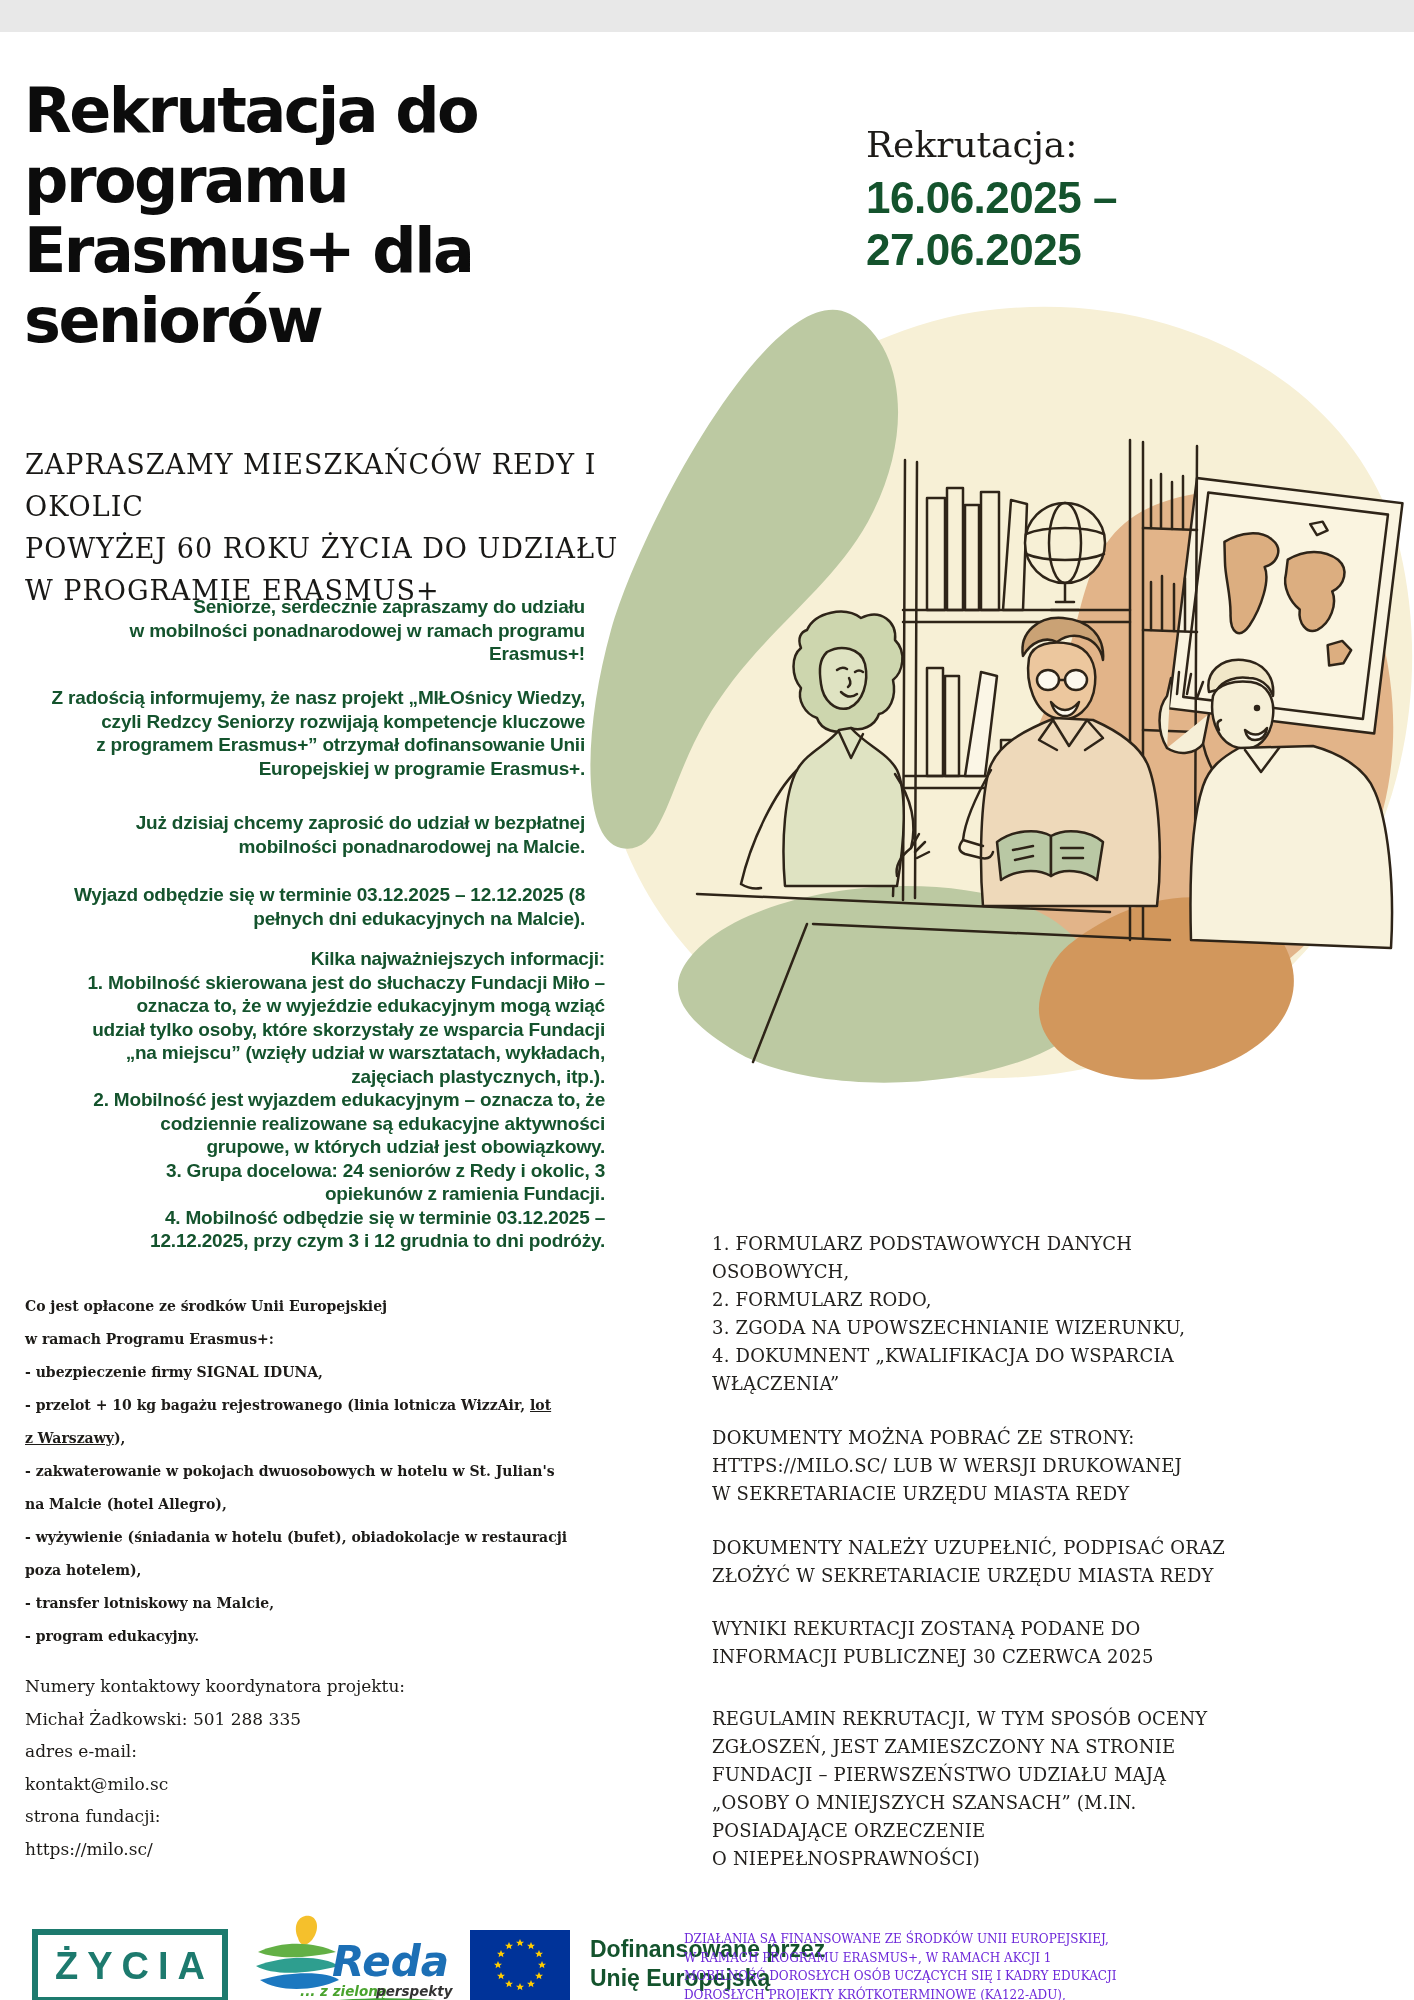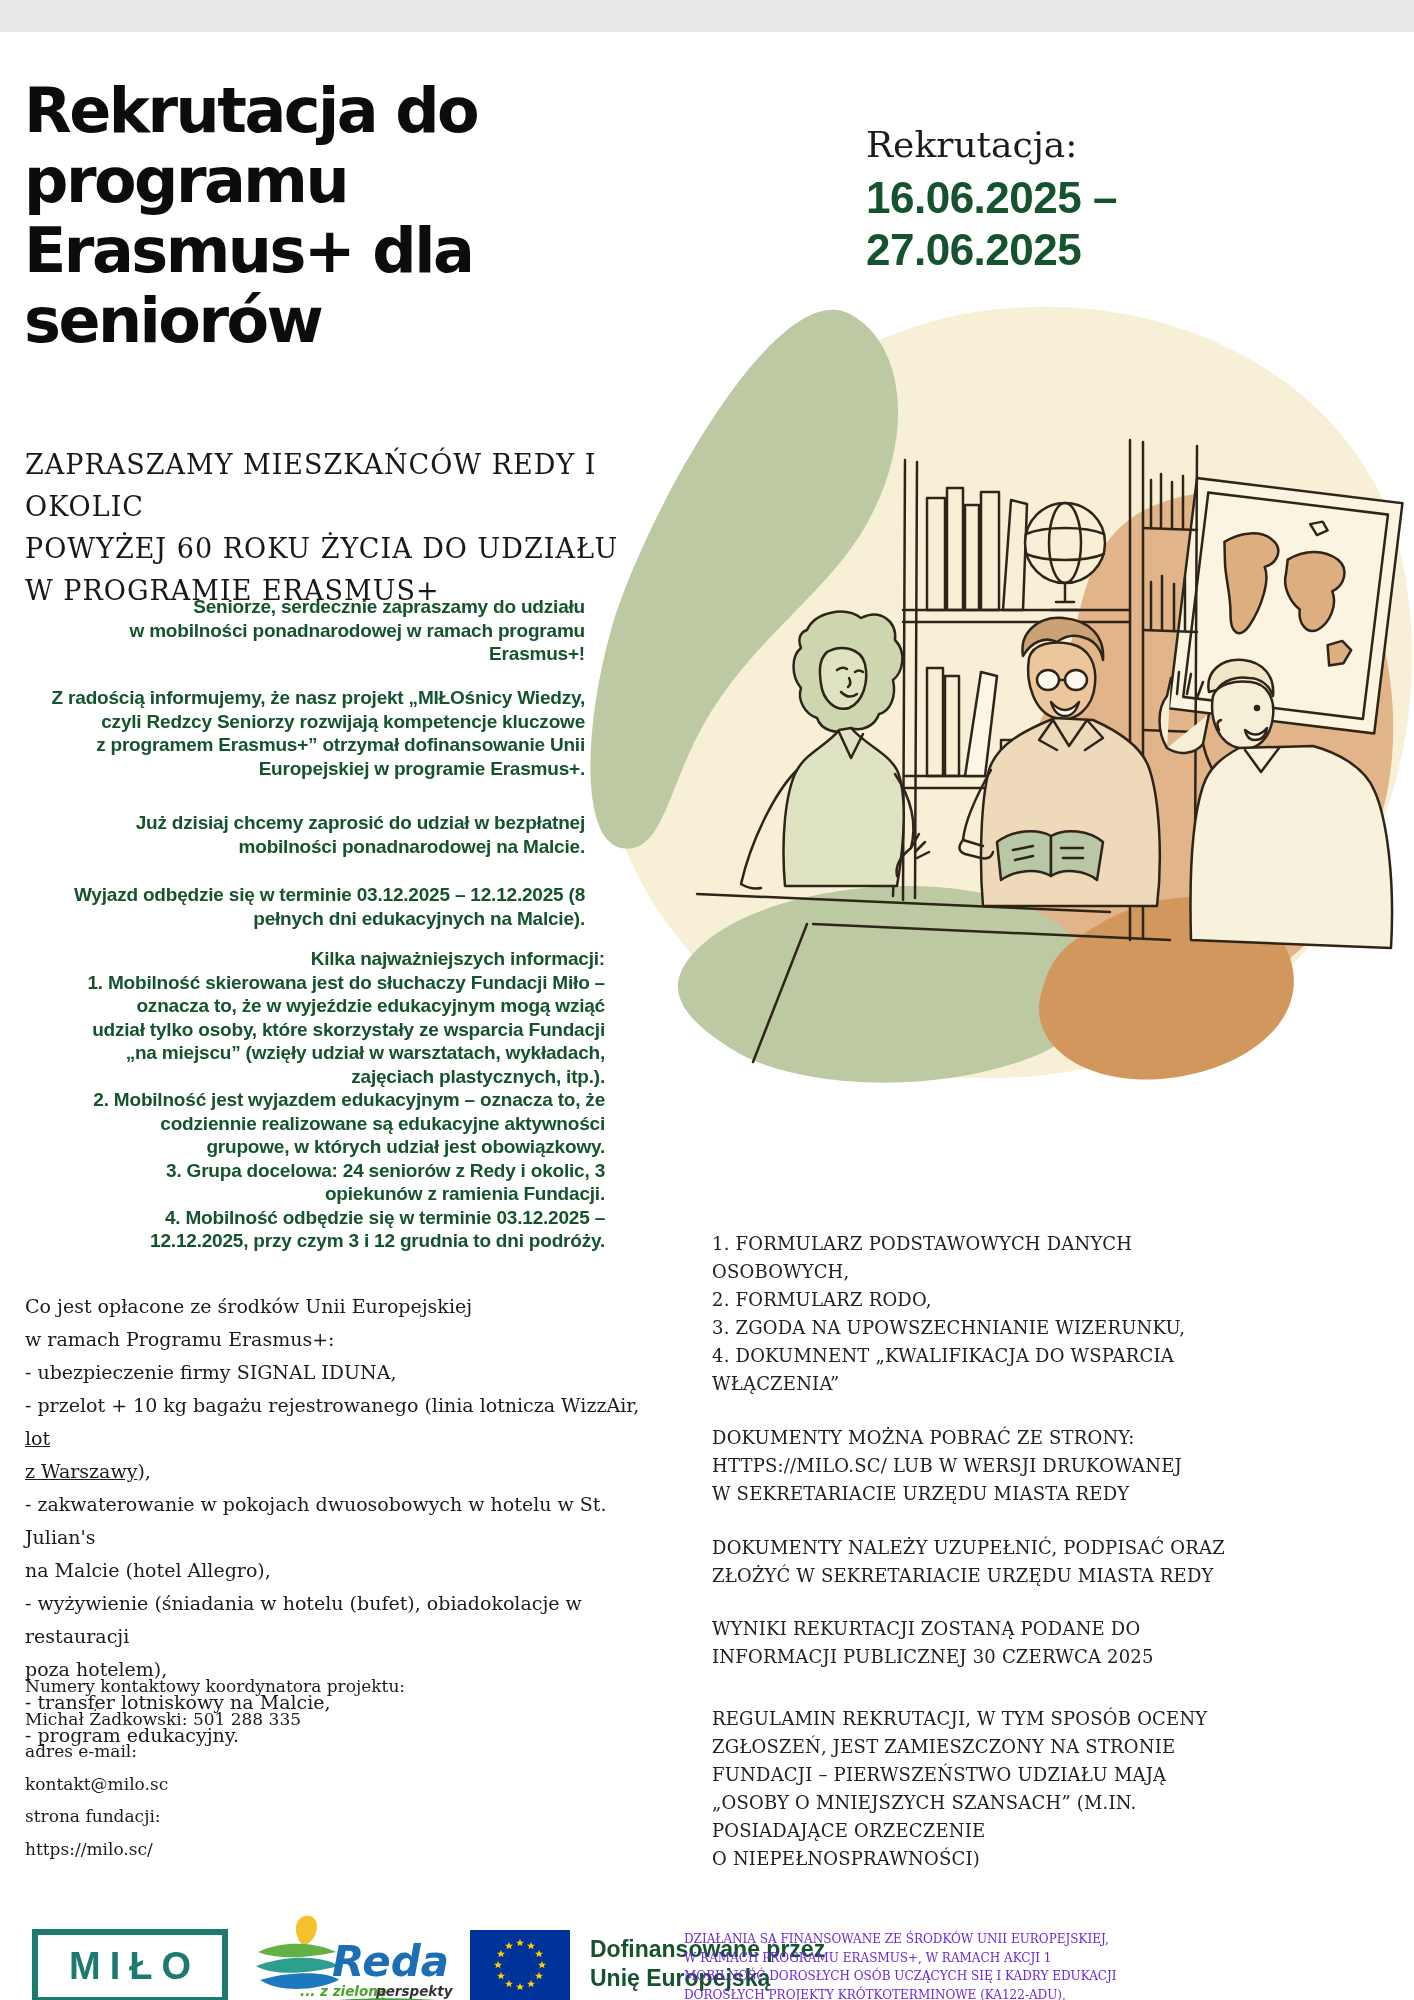--- a/index.html
+++ b/index.html
@@ -10,21 +10,21 @@
   .h1{font-family:"DejaVu Sans",sans-serif;font-weight:800;font-size:62px;line-height:70px;
       letter-spacing:-2.5px;color:#0c0c0c;}
   .slab{font-family:"DejaVu Serif",serif;color:#1d1b18;}
   .sans-bold{font-family:"Liberation Sans",sans-serif;font-weight:700;color:#14532d;}
   .rek-label{font-size:36px;}
   .rek-dates{font-size:44px;line-height:52px;letter-spacing:-0.5px;}
   .subtitle{font-size:27px;line-height:42px;letter-spacing:1px;color:#191816;}
   .bold-para{font-size:19px;line-height:23.5px;letter-spacing:-0.2px;text-align:right;}
   .key-item{display:block;padding-left:28px;text-indent:-28px;margin:0;}
   .key-list{margin-left:22px;}
-  .funding{font-size:19px;line-height:33px;}
+  .funding{font-size:14px;line-height:33px;font-weight:bold;}
   .contact{font-size:17px;line-height:32.5px;}
   .rcol{font-size:18px;line-height:28px;color:#23211e;letter-spacing:0.2px;}
   .fineprint{font-size:12px;line-height:18.6px;color:#6d28d9;}
   .underline{text-decoration:underline;}
   .milo-box{left:32px;top:1897px;width:196px;height:74px;border:6px solid #1d7a6e;
             box-sizing:border-box;display:flex;align-items:center;justify-content:center;}
   .milo-text{font-family:"Liberation Sans",sans-serif;font-weight:700;font-size:38px;
              letter-spacing:9px;color:#1d7a6e;padding-left:9px;}
   .eu-text{font-family:"Liberation Sans",sans-serif;font-weight:700;font-size:23px;
            line-height:29px;color:#14532d;}
@@ -220,21 +220,21 @@
   <div class="abs slab rcol ml" style="left:712px;top:1583px;width:660px">WYNIKI REKURTACJI ZOSTANĄ PODANE DO
 INFORMACJI PUBLICZNEJ 30 CZERWCA 2025</div>
   <div class="abs slab rcol ml" style="left:712px;top:1673px;width:660px">REGULAMIN REKRUTACJI, W TYM SPOSÓB OCENY
 ZGŁOSZEŃ, JEST ZAMIESZCZONY NA STRONIE
 FUNDACJI – PIERWSZEŃSTWO UDZIAŁU MAJĄ
 „OSOBY O MNIEJSZYCH SZANSACH” (M.IN.
 POSIADAJĄCE ORZECZENIE
 O NIEPEŁNOSPRAWNOŚCI)</div>
 
   <div class="abs milo-box">
-    <span class="milo-text">MIŁO</span>
+    <span class="milo-text">ŻYCIA</span>
   </div>
 
   <svg class="abs" style="left:238px;top:1880px" width="215" height="105" viewBox="0 0 215 105">
     <path d="M60,26 C54,12 62,2 72,4 C80,6 82,18 74,28 C68,35 62,34 60,26 Z" fill="#f5c02c"></path>
     <path d="M20,40 C45,28 78,30 98,40 C70,46 40,48 20,40 Z" fill="#63b045"></path>
     <path d="M18,54 C50,42 86,44 101,54 C70,62 35,64 18,54 Z" fill="#2e9e8f"></path>
     <path d="M22,68 C55,58 92,60 101,68 C75,80 40,80 22,68 Z" fill="#1c78c0"></path>
     <text x="94" y="64" font-size="42" font-style="italic" font-weight="bold" fill="#1c6fb5">Reda</text>
     <text x="62" y="84" font-size="13.5" font-style="italic" font-weight="bold" fill="#4aa32e">... z zieloną </text>
     <text x="138" y="84" font-size="13.5" font-style="italic" font-weight="bold" fill="#333333">perspektywą</text>

